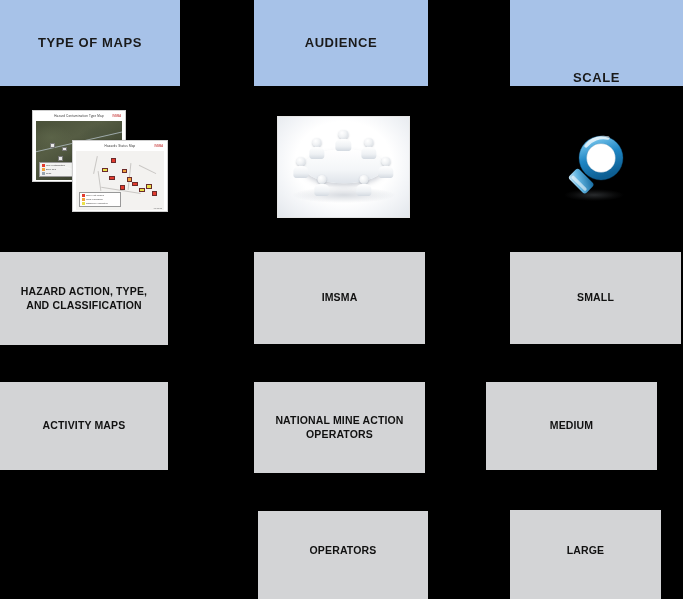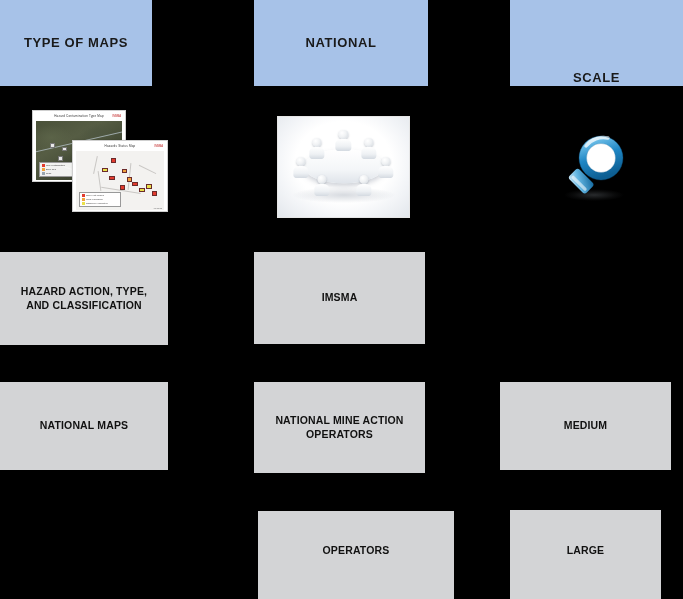--- a/index.html
+++ b/index.html
@@ -250,26 +250,26 @@
   .magnifier {
     position: absolute;
   }
   .magnifier svg { display: block; }
 </style>
 </head>
 <body>
 
 <div class="stage">
 
-  <div class="cell hdr" style="left:0px; top:0px; width:152px; height:86px;">
+  <div class="cell hdr" style="left:0px; top:0px; width:180px; height:86px;">
     <span class="hdr-label">TYPE OF MAPS</span>
   </div>
 
   <div class="cell hdr" style="left:254px; top:0px; width:174px; height:86px;">
-    <span class="hdr-label">NATIONAL</span>
+    <span class="hdr-label">AUDIENCE</span>
   </div>
 
   <div class="cell hdr" style="left:510px; top:0px; width:173px; height:86px;align-items:flex-end;">
     <span class="hdr-label">SCALE</span>
   </div>
 
   <div class="maps-wrap" style="left:28px; top:110px; width:140px; height:100px;">
 
     <div class="map-thumb" style="left:4px; top:0px; width:94px; height:72px;">
       <div class="map-title">
@@ -420,34 +420,37 @@
   </div>
 
   <div class="cell item" style="left:0px; top:252px; width:168px; height:93px;">
     <span class="item-label">HAZARD ACTION, TYPE, AND CLASSIFICATION</span>
   </div>
 
   <div class="cell item" style="left:254px; top:252px; width:171px; height:92px;">
     <span class="item-label">IMSMA</span>
   </div>
 
+  <div class="cell item" style="left:510px; top:252px; width:171px; height:92px;">
+    <span class="item-label">SMALL</span>
+  </div>
 
   <div class="cell item" style="left:0px; top:382px; width:168px; height:88px;">
-    <span class="item-label">NATIONAL MAPS</span>
+    <span class="item-label">ACTIVITY MAPS</span>
   </div>
 
   <div class="cell item" style="left:254px; top:382px; width:171px; height:91px;">
     <span class="item-label">NATIONAL MINE ACTION OPERATORS</span>
   </div>
 
-  <div class="cell item" style="left:500px; top:382px; width:171px; height:88px;">
+  <div class="cell item" style="left:486px; top:382px; width:171px; height:88px;">
     <span class="item-label">MEDIUM</span>
   </div>
 
-  <div class="cell item" style="left:258px; top:511px; width:196px; height:88px;">
+  <div class="cell item" style="left:258px; top:511px; width:170px; height:88px;">
     <span class="item-label" style="margin-bottom:8px;">OPERATORS</span>
   </div>
 
   <div class="cell item" style="left:510px; top:510px; width:151px; height:89px;">
     <span class="item-label" style="margin-bottom:8px;">LARGE</span>
   </div>
 
 </div>
 
 </body></html>

